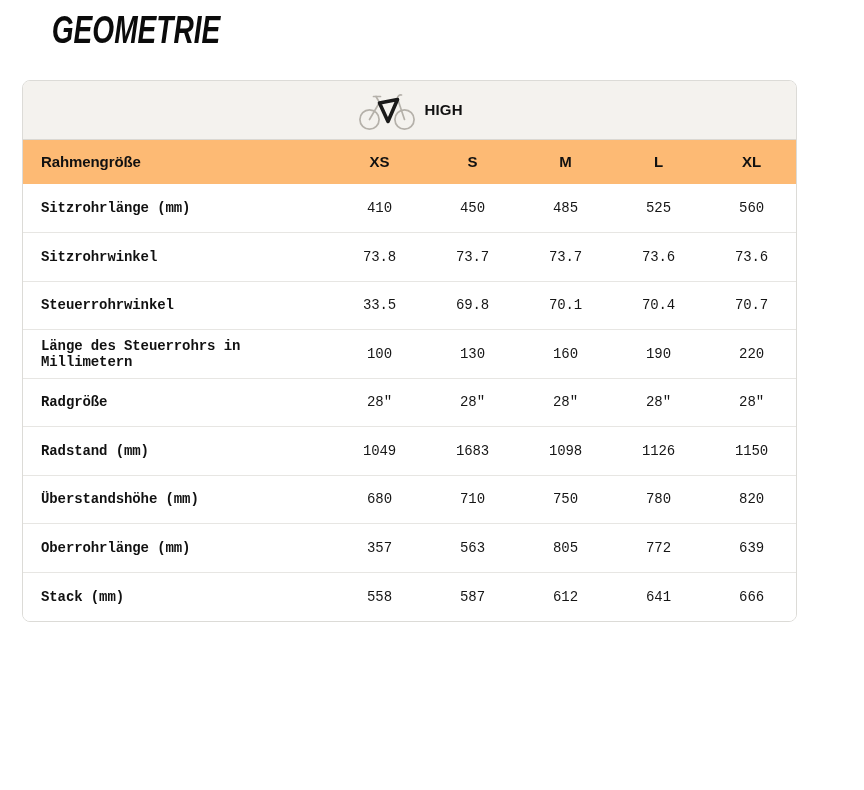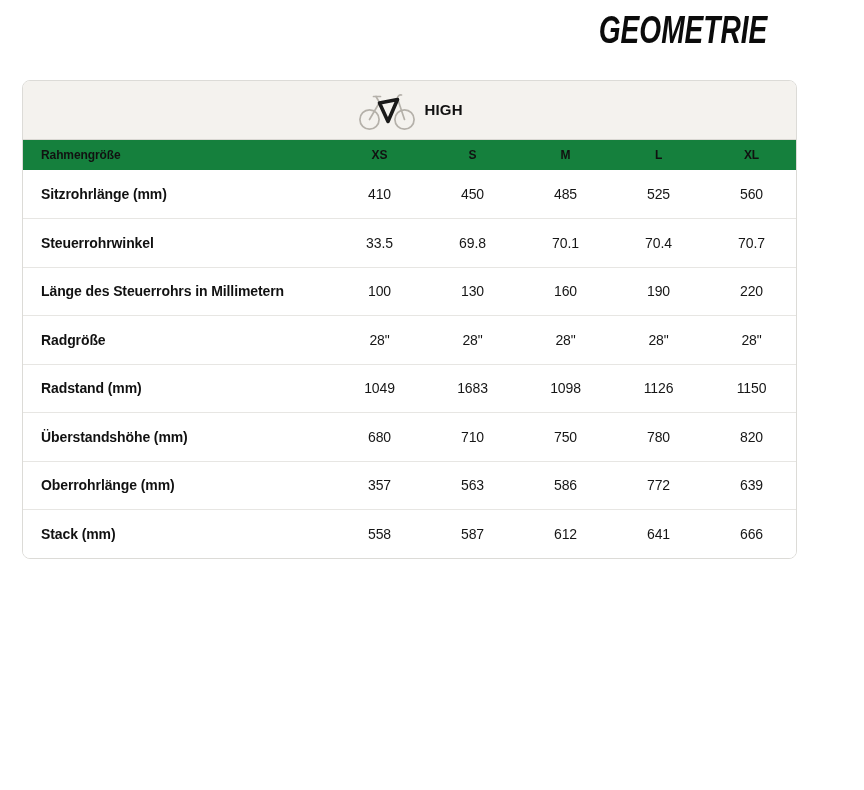--- a/index.html
+++ b/index.html
@@ -17,21 +17,21 @@
   }
   .content {
     position: absolute;
     left: 22px;
     top: 0;
     width: 775px;
   }
   .page-title {
     margin-top: 9px;
     height: 44px;
-    text-align: right;
+    text-align: left;
     white-space: nowrap;
   }
   .page-title span {
     display: inline-block;
     font-size: 38px;
     line-height: 42px;
     font-weight: 700;
     font-style: italic;
     letter-spacing: 0px;
     transform: scaleX(0.74);
@@ -66,34 +66,35 @@
     gap: 8px;
     cursor: pointer;
   }
   .variant-label {
     font-size: 15px;
     font-weight: 700;
     letter-spacing: 0.2px;
     color: #111111;
   }
   tr.size-row th {
-    background: #15803d;
-    height: 31px;
-    font-size: 12px;
+    background: #fdba74;
+    height: 45px;
+    font-size: 15px;
     font-weight: 700;
     letter-spacing: -0.1px;
   }
   tr.size-row th.label-cell {
     text-align: left;
     padding-left: 18px;
   }
   tr.size-row th.size-cell { text-align: center; }
   tbody tr {
     border-top: 1px solid #e7e6e3;
     background: #ffffff;
+    font-family: Liberation Mono, monospace;
   }
   tbody tr:first-child { border-top: none; }
   tbody td {
     height: 48.5px;
     font-size: 14px;
     text-align: center;
     letter-spacing: -0.1px;
     color: #161616;
   }
   tbody td.label-cell {
@@ -151,20 +152,28 @@
         <tbody>
           <tr>
             <td class="label-cell">Sitzrohrlänge (mm)</td>
             <td>410</td>
             <td>450</td>
             <td>485</td>
             <td>525</td>
             <td>560</td>
           </tr>
           <tr>
+            <td class="label-cell">Sitzrohrwinkel</td>
+            <td>73.8</td>
+            <td>73.7</td>
+            <td>73.7</td>
+            <td>73.6</td>
+            <td>73.6</td>
+          </tr>
+          <tr>
             <td class="label-cell">Steuerrohrwinkel</td>
             <td>33.5</td>
             <td>69.8</td>
             <td>70.1</td>
             <td>70.4</td>
             <td>70.7</td>
           </tr>
           <tr>
             <td class="label-cell">Länge des Steuerrohrs in Millimetern</td>
             <td>100</td>
@@ -194,21 +203,21 @@
             <td>680</td>
             <td>710</td>
             <td>750</td>
             <td>780</td>
             <td>820</td>
           </tr>
           <tr>
             <td class="label-cell">Oberrohrlänge (mm)</td>
             <td>357</td>
             <td>563</td>
-            <td>586</td>
+            <td>805</td>
             <td>772</td>
             <td>639</td>
           </tr>
           <tr>
             <td class="label-cell">Stack (mm)</td>
             <td>558</td>
             <td>587</td>
             <td>612</td>
             <td>641</td>
             <td>666</td>

